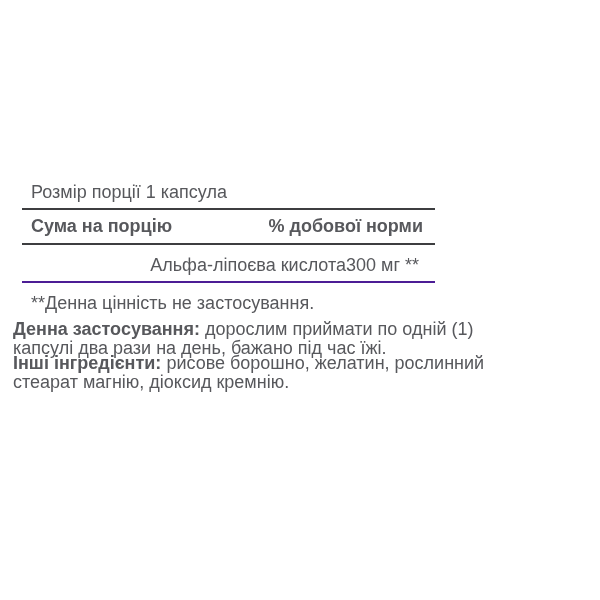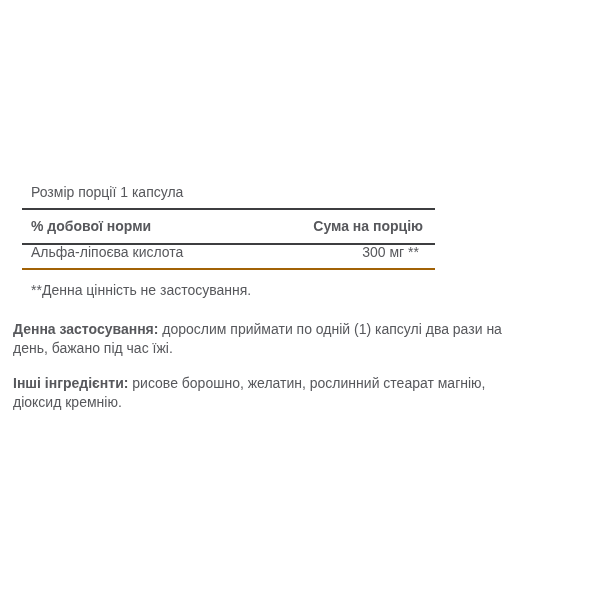--- a/index.html
+++ b/index.html
@@ -7,21 +7,21 @@
     padding: 0;
     background: #ffffff;
   }
   .sheet {
     position: relative;
     width: 600px;
     height: 600px;
     background: #ffffff;
     font-family: "Liberation Sans", sans-serif;
     color: #57585c;
-    font-size: 14px;
+    font-size: 18px;
   }
   
   .facts {
     position: absolute;
     left: 22px;
     top: 183px;
     width: 413px;
   }
   .serving-row {
     padding: 2px 12px 9px 9px;
@@ -31,51 +31,51 @@
     display: flex;
     justify-content: space-between;
     border-top: 2px solid #3d3e40;
     border-bottom: 2px solid #3d3e40;
     padding: 9px 12px 10px 9px;
     font-weight: bold;
     line-height: 14px;
   }
   .data-row {
     display: flex;
-    justify-content: space-between;
-    border-bottom: 2px solid #a16207;
-    padding: 0 16px 9px 9px;
+    justify-content: flex-end;
+    border-bottom: 2px solid #4c1d95;
+    padding: 13px 16px 9px 9px;
     line-height: 14px;
   }
   .footnote {
     padding: 13px 0 0 9px;
     line-height: 14px;
   }
   
   .para {
     position: absolute;
     left: 13px;
     width: 520px;
     line-height: 19px;
   }
   .para.directions { top: 320px; }
-  .para.ingredients { top: 374px; }
+  .para.ingredients { top: 354px; }
   .para b { font-weight: bold; }
 </style>
 </head>
 <body>
 
 <div class="sheet">
 
   <div class="facts">
     <div class="serving-row">Розмір порції 1 капсула</div>
 
     <div class="hdr-row">
+      <span>Сума на порцію</span>
       <span>% добової норми</span>
-      <span>Сума на порцію</span>
     </div>
 
     <div class="data-row">
       <span>Альфа-ліпоєва кислота</span>
       <span>300 мг **</span>
     </div>
 
     <div class="footnote">**Денна цінність не застосування.</div>
   </div>
 

